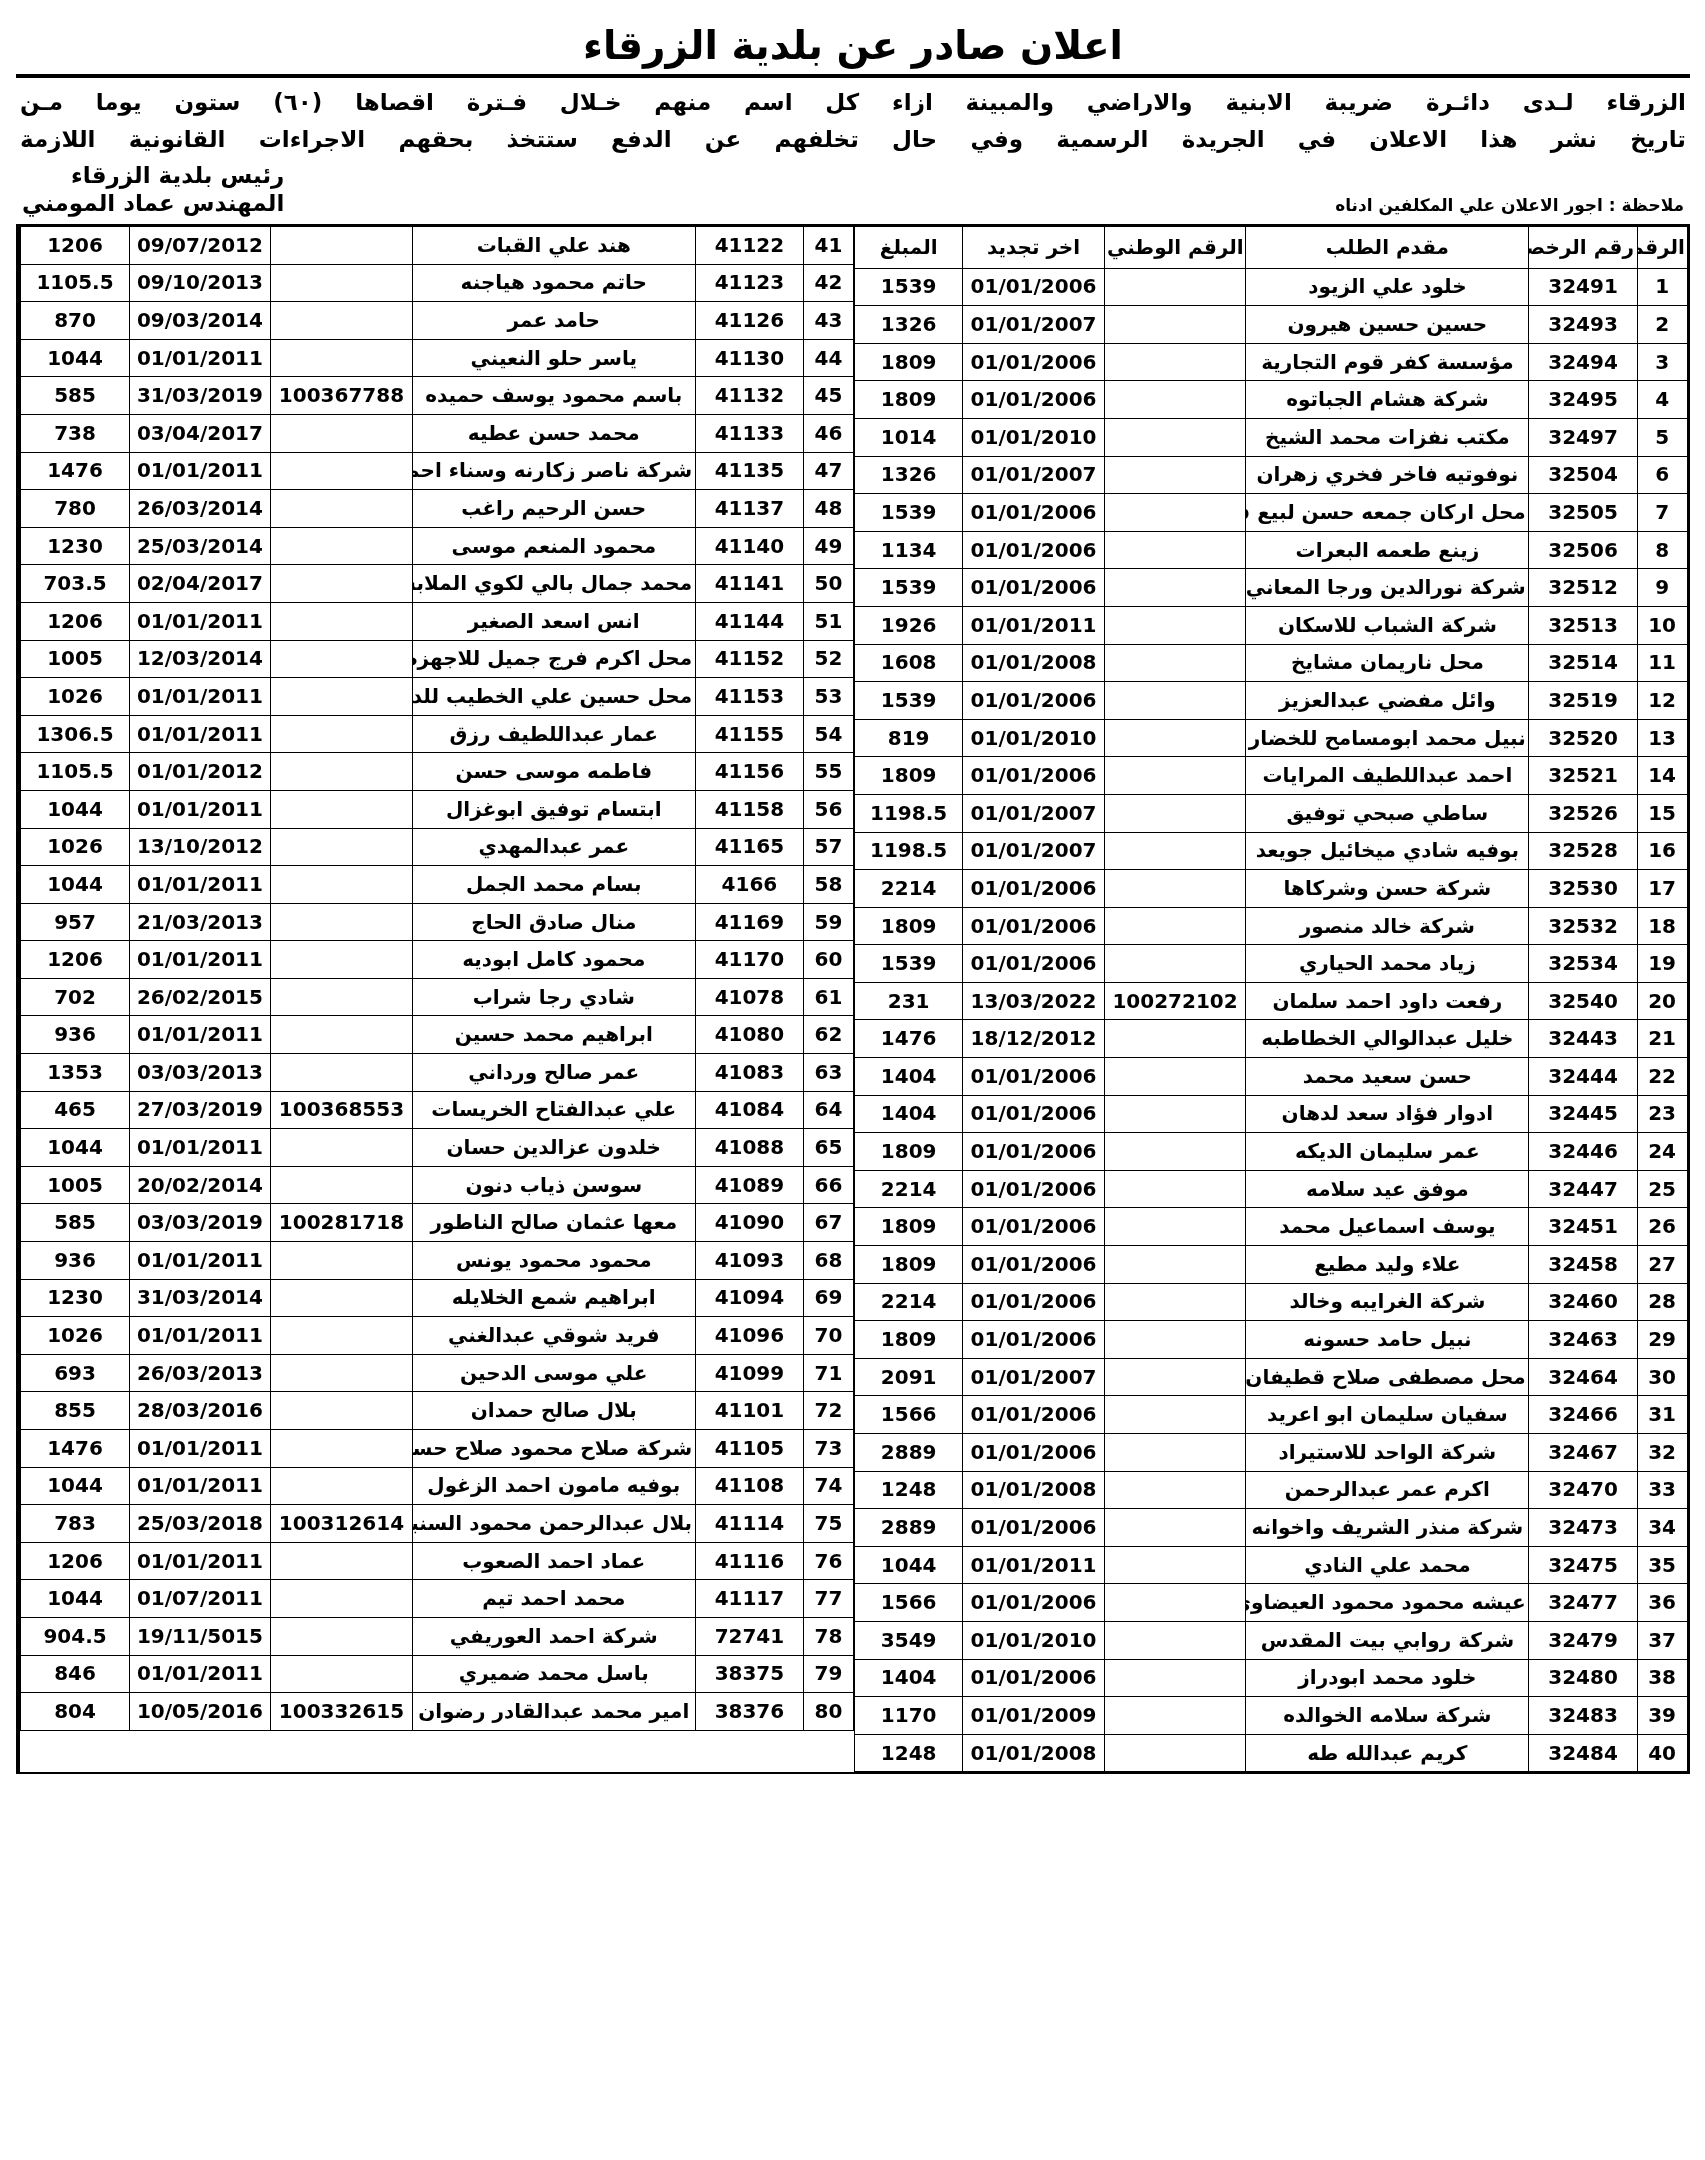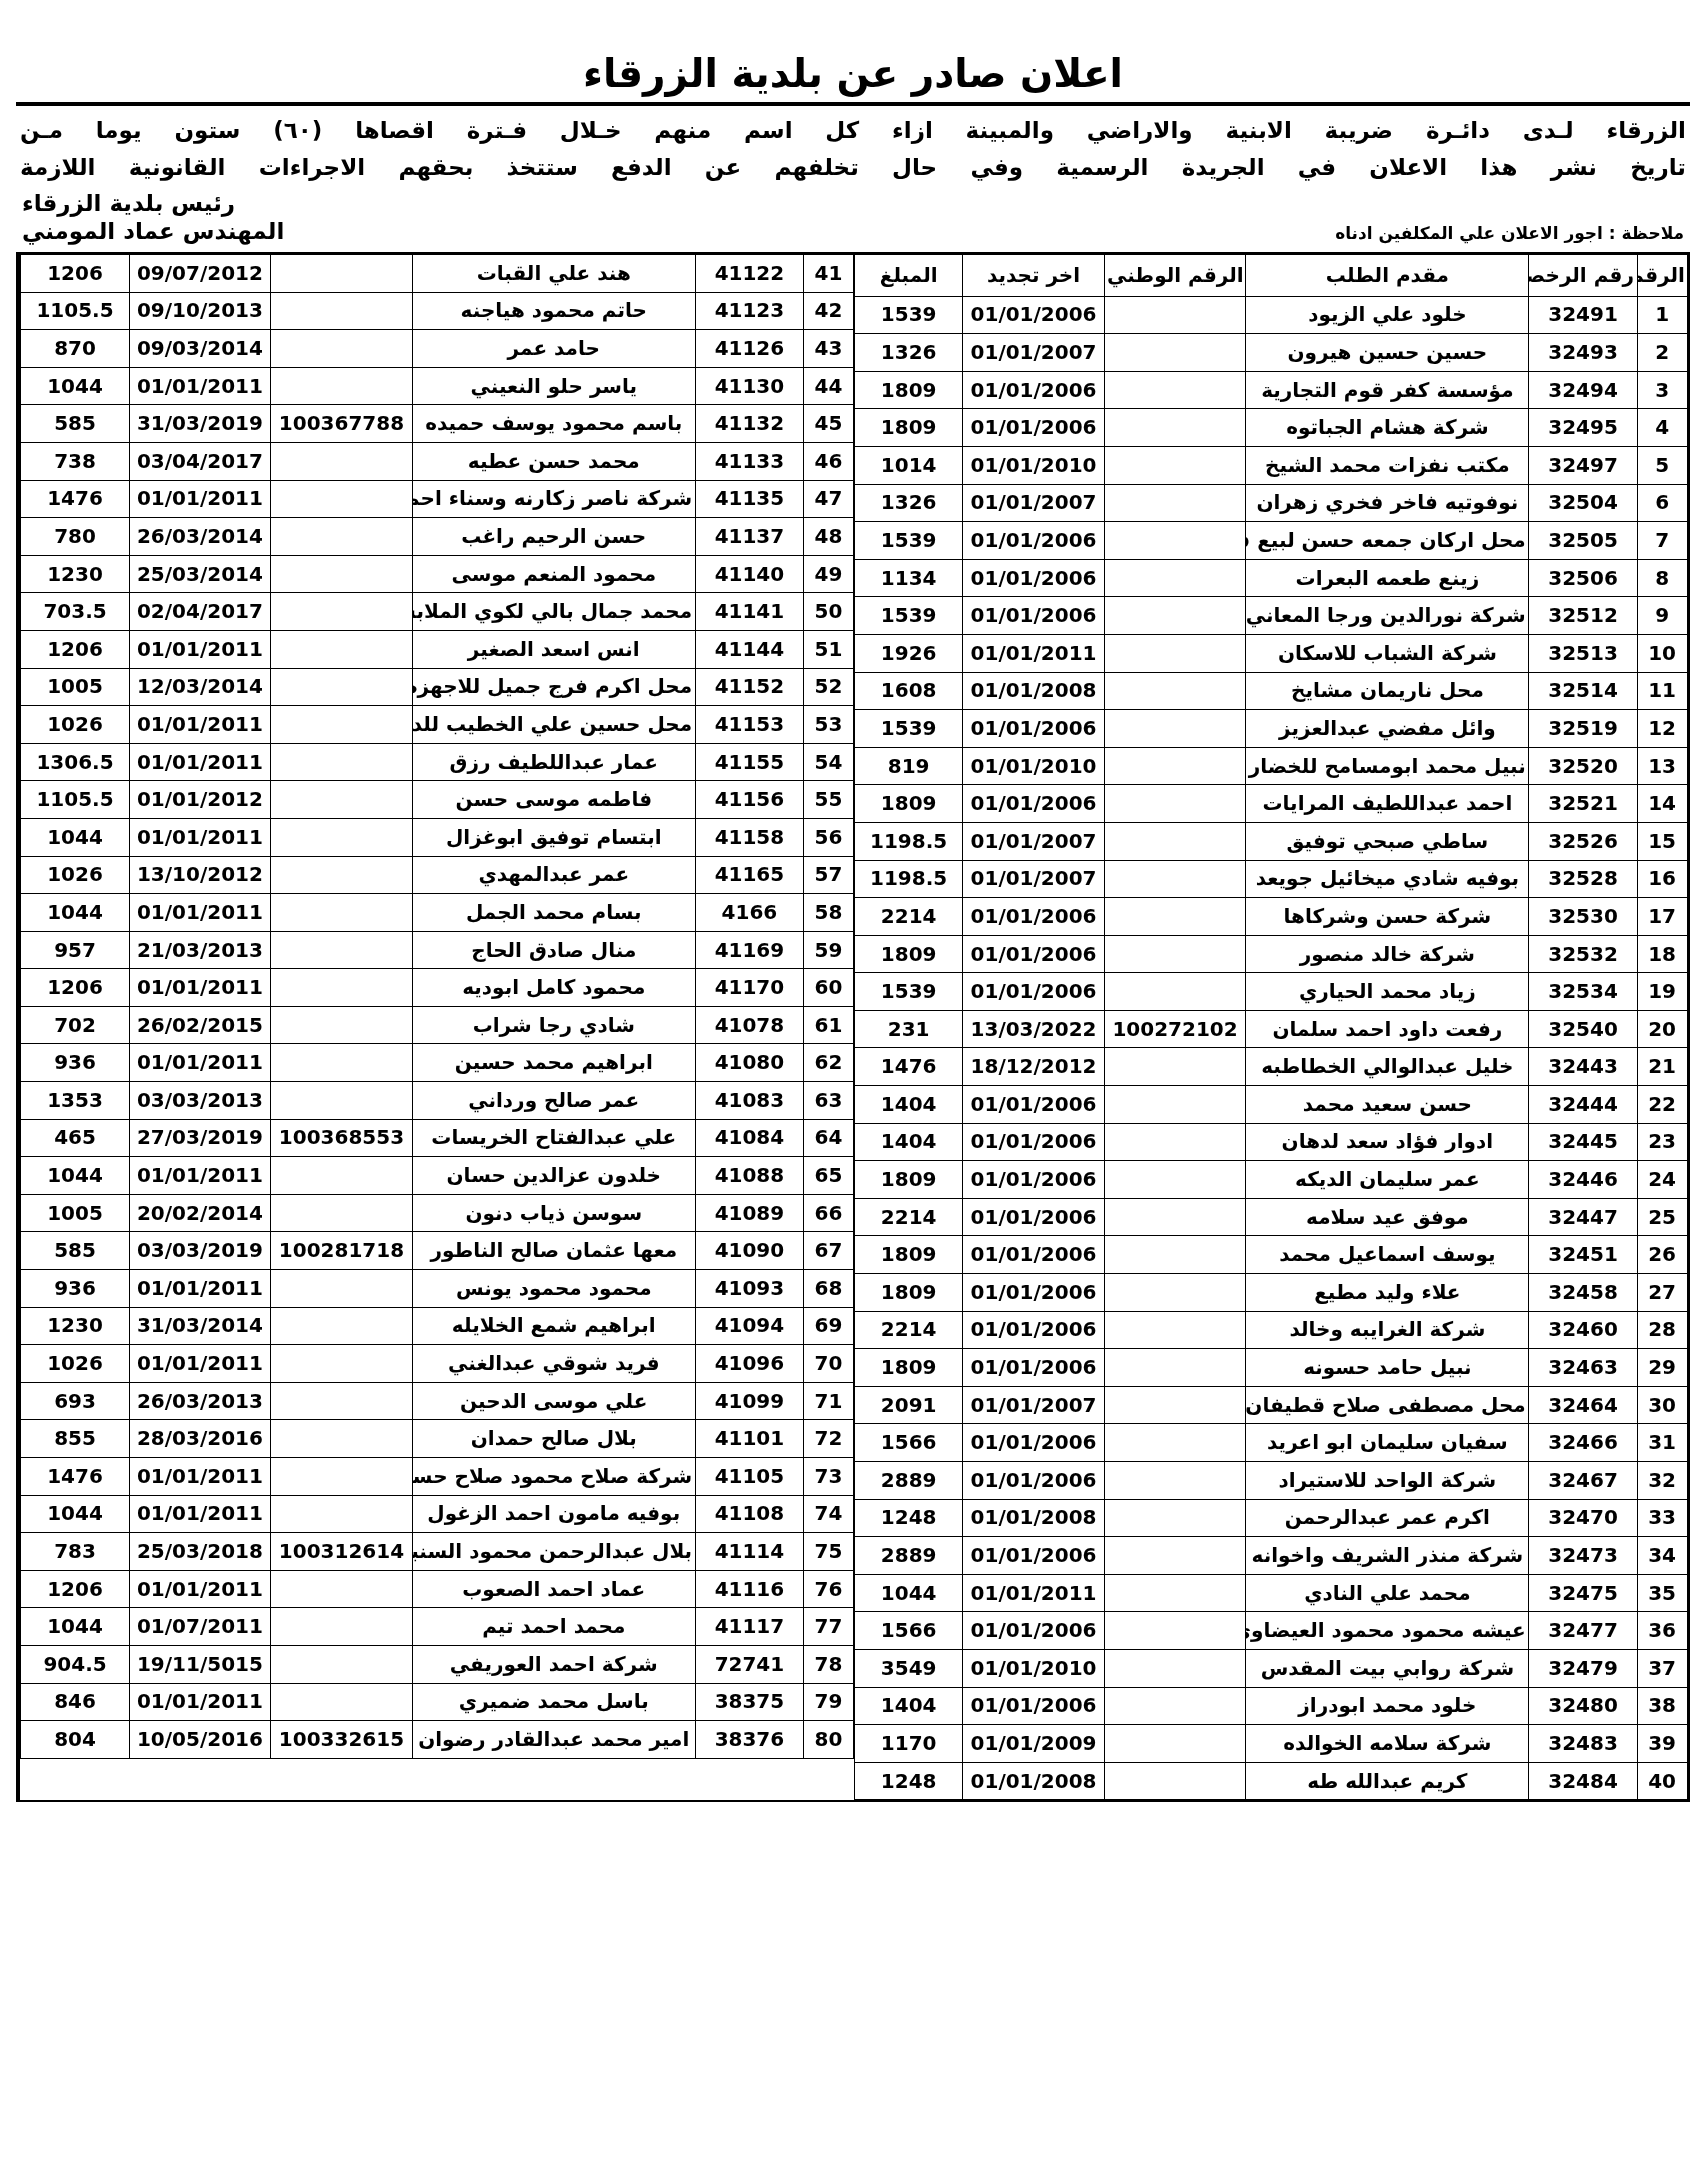--- a/index.html
+++ b/index.html
@@ -10,21 +10,20 @@
   body {
     width: 1706px;
     font-family: "DejaVu Sans", "Liberation Sans", sans-serif;
     color: #000000;
   }
   .page {
     width: 1706px;
     box-sizing: border-box;
     padding: 11px 16.4px 9.1px 16.4px;
     position: relative;
-    margin-top: 28px;
   }
 
   
   .main-title {
     text-align: center;
     font-size: 39px;
     font-weight: bold;
     letter-spacing: 0px;
     margin: 12.8px 0 5.5px 0;
     line-height: 1.15;
@@ -46,21 +45,21 @@
 
   .sign-note-row {
     display: flex;
     align-items: flex-start;
     justify-content: space-between;
     margin-top: 3.7px;
     padding: 0 5.5px;
     min-height: 58px;
   }
   .signature {
-    text-align: left;
+    text-align: right;
     font-size: 23px;
     font-weight: bold;
     line-height: 1.25;
     order: 2;
     margin-right: auto;
     margin-left: 0;
     padding-right: 37px;
   }
   .note {
     font-size: 17px;

